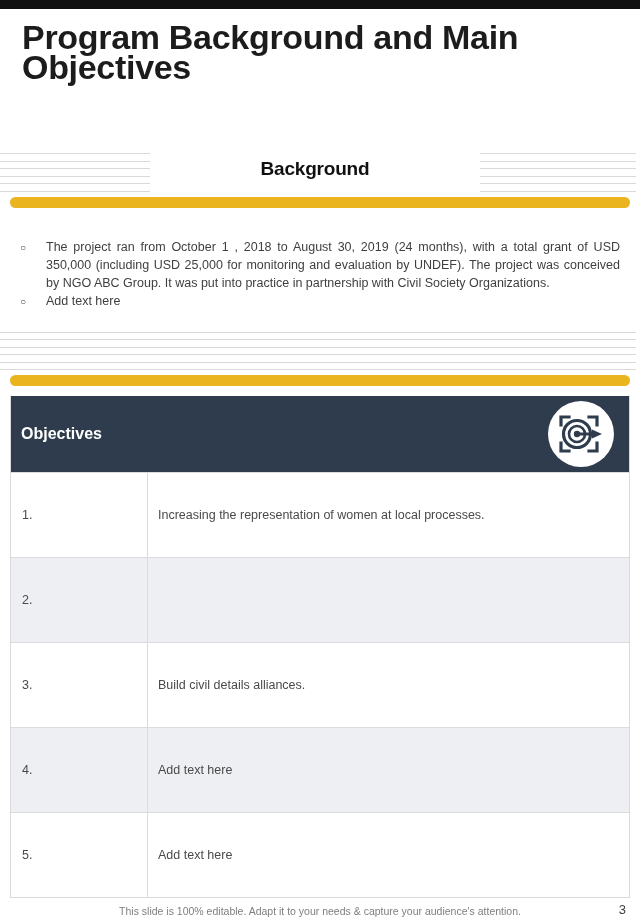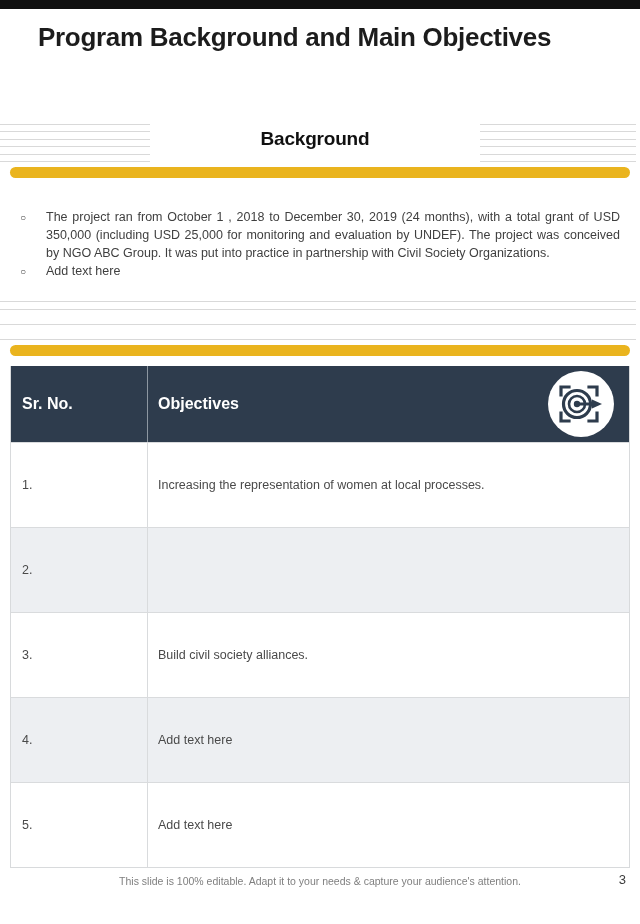--- a/index.html
+++ b/index.html
@@ -3,21 +3,21 @@
 <meta charset="utf-8">
 <style>
   html,body{margin:0;padding:0;}
   body{
     width:640px;height:924px;background:#ffffff;overflow:hidden;
     font-family:"Liberation Sans","DejaVu Sans",sans-serif;
     position:relative;
   }
   .topbar{height:9px;background:#101010;width:100%;}
   h1{
-    margin:13px 22px 0 38px;font-size:26px;line-height:30px;
+    margin:13px 22px 0 22px;font-size:34px;line-height:30px;
     font-weight:bold;color:#1c1c1c;letter-spacing:-0.3px;
   }
   .subtitle{
     margin:12px 22px 0 22px;width:600px;
     font-size:10.5px;line-height:15px;color:#595959;
   }
   
   .sec-head{position:relative;height:48px;margin-top:63px;}
   .sec-head.second{margin-top:12px;}
   .rule-lines{
@@ -72,38 +72,37 @@
   <div class="sec-head">
     <div class="rule-lines"></div>
     <div class="head-box">
       <h2>Background</h2>
     </div>
   </div>
   <div class="yellow-bar accent-fill" style="background: rgb(234, 180, 30);"></div>
   <ul class="bullets">
     <li>
       <span class="marker">○</span>
-      <span class="btext">The project ran from October 1 , 2018 to December 30, 2019 (24 months), with a total grant of USD 350,000 (including USD 25,000 for monitoring and evaluation by UNDEF). The project was conceived by NGO ABC Group. It was put into practice in partnership with Civil Society Organizations.</span>
+      <span class="btext">The project ran from October 1 , 2018 to August 30, 2019 (24 months), with a total grant of USD 350,000 (including USD 25,000 for monitoring and evaluation by UNDEF). The project was conceived by NGO ABC Group. It was put into practice in partnership with Civil Society Organizations.</span>
     </li>
     <li>
       <span class="marker">○</span>
       <span class="btext">Add text here</span>
     </li>
   </ul>
 </section>
 
 <section>
   <div class="sec-head second">
     <div class="rule-lines"></div>
   </div>
   <div class="yellow-bar accent-fill" style="background: rgb(234, 180, 30);"></div>
 
   <div class="obj-table">
     <div class="t-head header-fill" style="background: rgb(46, 60, 77);">
-      <div class="th sr">Sr. No.</div>
       <div class="th obj">Objectives</div>
       <div class="icon-circle">
         <svg width="66" height="66" viewBox="0 0 66 66" aria-hidden="true">
           <g fill="none" stroke="#2e3c4d" stroke-width="3.2" stroke-linecap="square">
             <path d="M13 24 L13 16 L21 16"></path>
             <path d="M41 16 L49 16 L49 24"></path>
             <path d="M13 42 L13 50 L21 50"></path>
             <path d="M41 50 L49 50 L49 42"></path>
             <circle cx="29" cy="33" r="13.5"></circle>
             <circle cx="29" cy="33" r="8" stroke-width="2.6"></circle>
@@ -119,21 +118,21 @@
         <div class="td sr">1.</div>
         <div class="td obj">Increasing the representation of women at local processes.</div>
       </div>
 
       <div class="t-row">
         <div class="td sr">2.</div>
       </div>
 
       <div class="t-row">
         <div class="td sr">3.</div>
-        <div class="td obj">Build civil society alliances.</div>
+        <div class="td obj">Build civil details alliances.</div>
       </div>
 
       <div class="t-row">
         <div class="td sr">4.</div>
         <div class="td obj">Add text here</div>
       </div>
 
       <div class="t-row">
         <div class="td sr">5.</div>
         <div class="td obj">Add text here</div>

